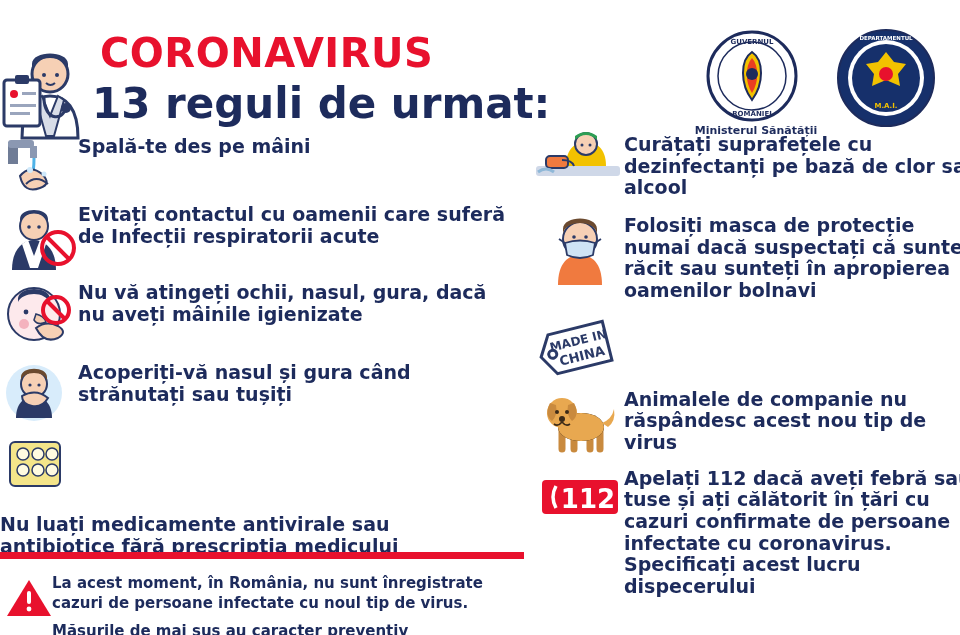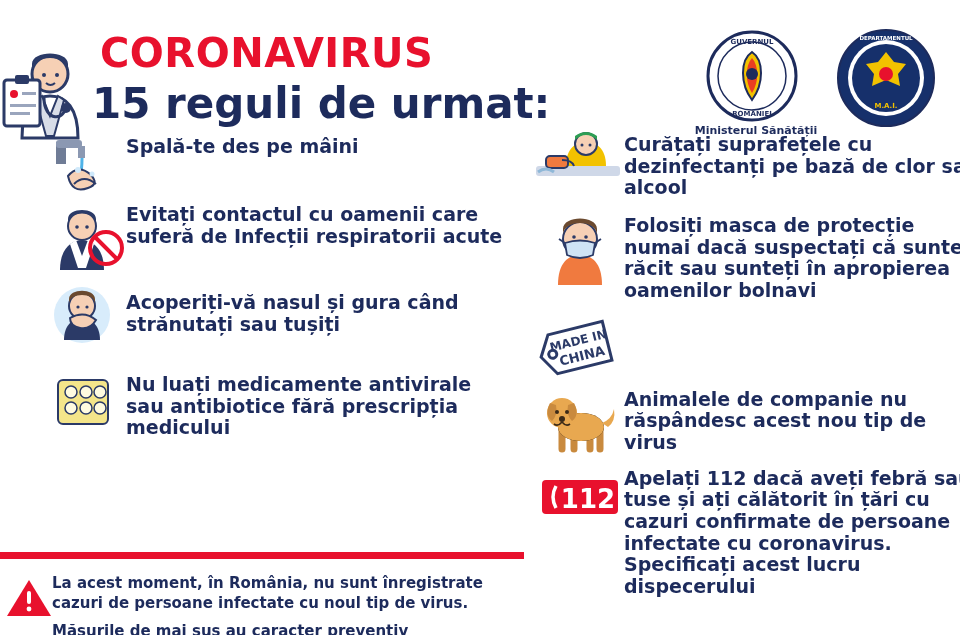--- a/index.html
+++ b/index.html
@@ -38,21 +38,21 @@
   .emblem { position: absolute; }
   .emblem-1 { left: 706px; top: 6px; width: 92px; height: 92px; }
   .emblem-2 { left: 836px; top: 4px; width: 100px; height: 100px; }
   .ministry {
     position: absolute; left: 694px; top: 100px; width: 124px;
     text-align: center; font-size: 11px; color: #1d2b5c; font-weight: bold;
   }
 
   
   .col { position: absolute; top: 128px; }
-  .col-left  { left: 0px;   width: 505px; padding-left: 48px; }
+  .col-left  { left: 0px;   width: 505px; }
   .col-right { left: 532px; width: 448px; }
 
   .rule {
     position: relative;
     display: flex;
     align-items: flex-start;
     margin-bottom: 6px;
   }
   .rule .art {
     width: 78px; flex: 0 0 78px; height: 62px;
@@ -63,22 +63,22 @@
     line-height: 1.14;
     padding-top: 2px;
     font-family: "DejaVu Sans", sans-serif;
   }
   .col-right .rule .art { width: 92px; flex: 0 0 92px; }
 
   
   .r1 { margin-top: 6px; }
   .r2 { margin-top: 0; }
   .r3 { margin-top: 16px; }
-  .r4 { margin-top: 18px; align-items: center; }
-  .r5 { margin-top: 28px; }
+  .r4 { margin-top: 18px; }
+  .r5 { margin-top: 12px; flex-direction: column; }
 
   .q1 { margin-top: 4px; }
   .q2 { margin-top: 14px; }
   .q3 { margin-top: 16px; }
   .q4 { margin-top: 7px; }
   .q5 { margin-top: 12px; }
 
   
   .redbar {
     position: absolute; left: 0; top: 552px; width: 524px; height: 7px;
@@ -121,21 +121,21 @@
         <rect x="0" y="50" width="36" height="46" rx="3" fill="#ffffff" stroke="#2b3a67" stroke-width="3"></rect>
         <rect x="11" y="45" width="14" height="9" rx="2" fill="#2b3a67"></rect>
         <circle cx="10" cy="64" r="4" fill="#e8112d"></circle>
         <rect x="18" y="62" width="14" height="3" fill="#9aa5bd"></rect>
         <rect x="6" y="74" width="26" height="3" fill="#9aa5bd"></rect>
         <rect x="6" y="82" width="20" height="3" fill="#9aa5bd"></rect>
       </svg>
     </div>
 
     <div class="title-main">CORONAVIRUS</div>
-    <div class="title-sub">15 reguli de urmat:</div>
+    <div class="title-sub">13 reguli de urmat:</div>
 
     <div class="emblem emblem-1">
       <svg width="92" height="92" viewBox="0 0 92 92">
         <circle cx="46" cy="46" r="44" fill="#ffffff" stroke="#1d2b5c" stroke-width="3"></circle>
         <circle cx="46" cy="46" r="34" fill="#ffffff" stroke="#1d2b5c" stroke-width="1.5"></circle>
         <path d="M46 22 C34 30 34 54 46 70 C58 54 58 30 46 22 Z" fill="#f2c200" stroke="#1d2b5c" stroke-width="2"></path>
         <path d="M46 28 C39 36 39 52 46 63 C53 52 53 36 46 28 Z" fill="#e8112d" opacity="0.75"></path>
         <circle cx="46" cy="44" r="6" fill="#1d2b5c"></circle>
         <text x="46" y="14" font-size="7" font-weight="bold" fill="#1d2b5c" text-anchor="middle" font-family="DejaVu Sans">GUVERNUL</text>
         <text x="46" y="86" font-size="7" font-weight="bold" fill="#1d2b5c" text-anchor="middle" font-family="DejaVu Sans">ROMÂNIEI</text>
@@ -184,20 +184,35 @@
           <path d="M20 22 C20 8 48 8 48 22 L48 17 C48 5 20 5 20 17 Z" fill="#2b3a67"></path>
           <circle cx="29" cy="25" r="1.8" fill="#2b3a67"></circle>
           <circle cx="39" cy="25" r="1.8" fill="#2b3a67"></circle>
           <circle cx="58" cy="46" r="16" fill="none" stroke="#e8112d" stroke-width="4"></circle>
           <line x1="47" y1="35" x2="69" y2="57" stroke="#e8112d" stroke-width="4"></line>
         </svg>
       </div>
       <div class="text">Evitați contactul cu oamenii care suferă de Infecții respiratorii acute</div>
     </div>
 
+    <div class="rule r3">
+      <div class="art">
+        <svg width="78" height="72" viewBox="0 0 78 72">
+          <circle cx="34" cy="34" r="26" fill="#fde9ec" stroke="#2b3a67" stroke-width="2"></circle>
+          <path d="M18 22 C22 12 46 10 50 24 L50 18 C48 6 20 6 18 18 Z" fill="#2b3a67"></path>
+          <circle cx="26" cy="32" r="2.4" fill="#2b3a67"></circle>
+          <path d="M36 34 q8 2 10 8 q-8 4 -12 -2 Z" fill="#f6d0b5" stroke="#2b3a67" stroke-width="1.5"></path>
+          <circle cx="24" cy="44" r="5" fill="#ef9aab" opacity="0.7"></circle>
+          <path d="M36 48 q10 -8 22 -2 q10 6 0 12 q-14 6 -22 -10 Z" fill="#f6d0b5" stroke="#2b3a67" stroke-width="2"></path>
+          <circle cx="56" cy="30" r="13" fill="none" stroke="#e8112d" stroke-width="4"></circle>
+          <line x1="47" y1="21" x2="65" y2="39" stroke="#e8112d" stroke-width="4"></line>
+        </svg>
+      </div>
+      <div class="text">Nu vă atingeți   ochii, nasul, gura, dacă nu aveți mâinile igienizate</div>
+    </div>
 
     <div class="rule r4">
       <div class="art">
         <svg width="78" height="66" viewBox="0 0 78 66">
           <circle cx="34" cy="33" r="28" fill="#d8ecfb"></circle>
           <path d="M16 58 C16 42 26 36 34 36 C42 36 52 42 52 58 Z" fill="#2b3a67"></path>
           <circle cx="34" cy="24" r="13" fill="#f6d0b5" stroke="#2b3a67" stroke-width="2"></circle>
           <path d="M21 22 C21 10 47 10 47 22 L47 17 C47 6 21 6 21 17 Z" fill="#6b4a2f"></path>
           <circle cx="30" cy="25" r="1.6" fill="#2b3a67"></circle>
           <circle cx="39" cy="25" r="1.6" fill="#2b3a67"></circle>

